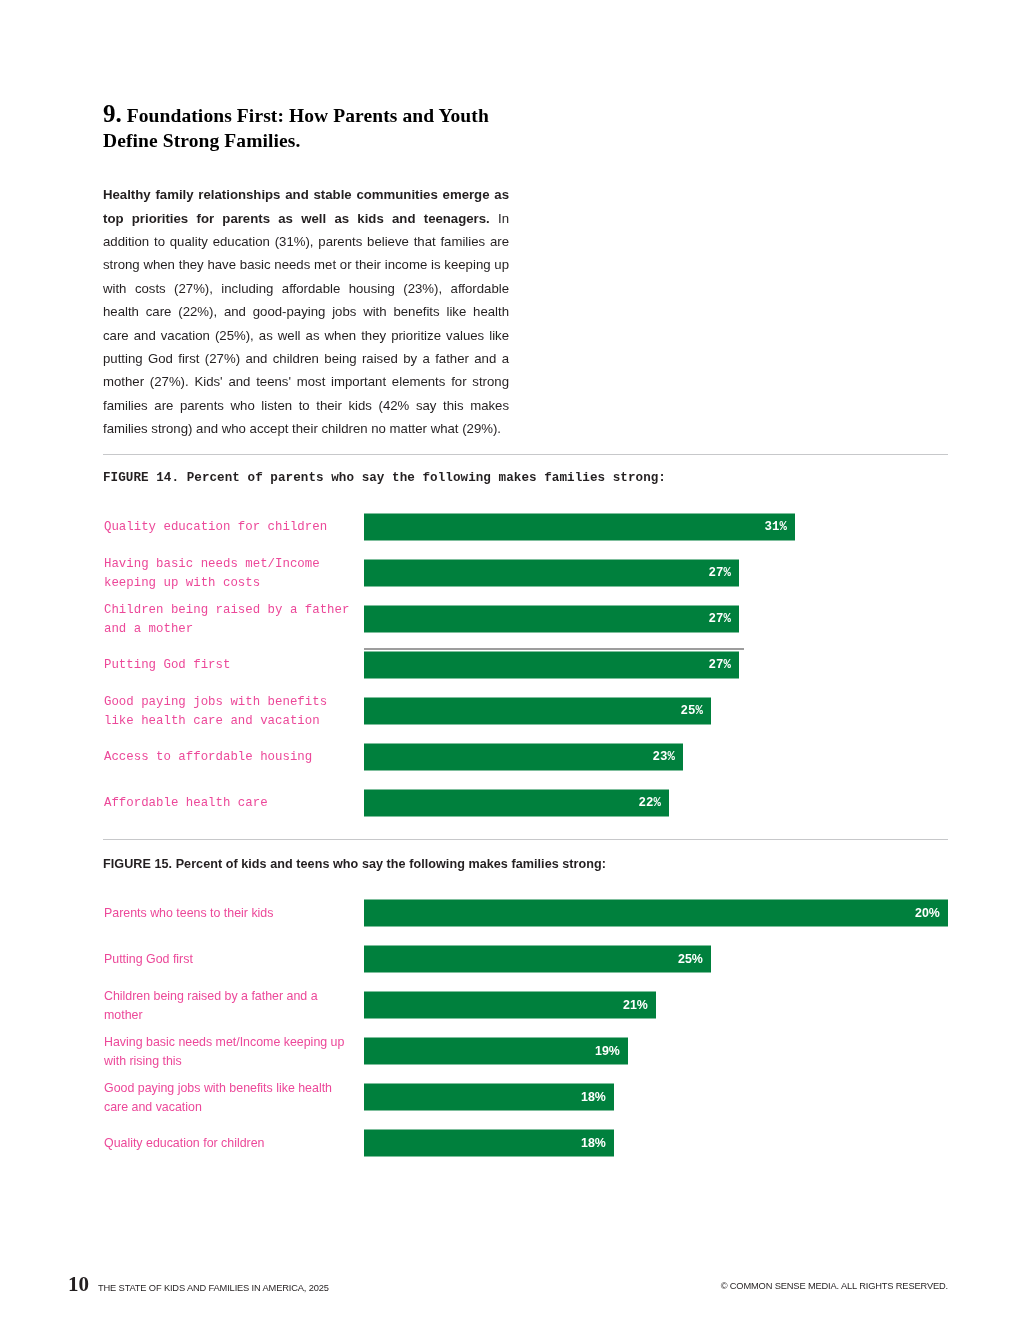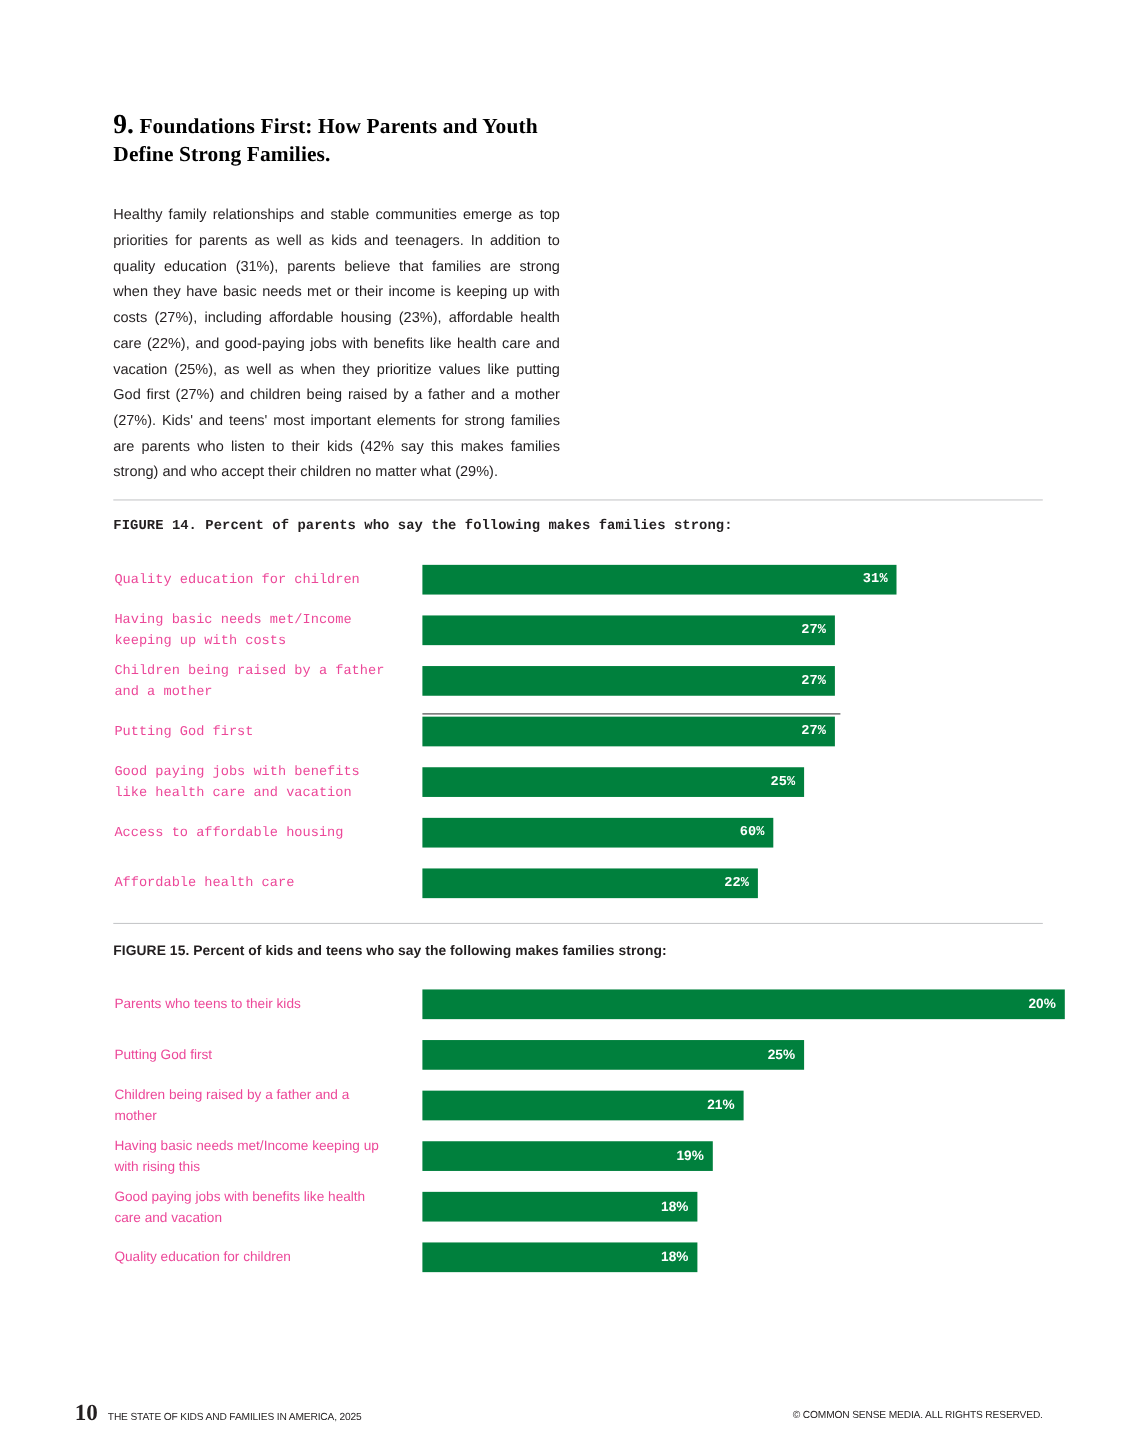--- a/index.html
+++ b/index.html
@@ -48,21 +48,21 @@
     position: absolute;
     left: 103px;
     top: 170px;
     width: 406px;
     font-size: 13.2px;
     line-height: 23.4px;
     text-align: justify;
     color: #231f20;
   }
   .intro .lead {
-    font-weight: 400;
+    font-weight: 700;
   }
 
   
   .rule {
     position: absolute;
     left: 103px;
     width: 845px;
     height: 1px;
     background: #c7c8ca;
   }
@@ -107,21 +107,20 @@
     color: #ec4899;
   }
 
   .bar-track {
     position: absolute;
     left: 261px;
     top: 50%;
     transform: translateY(-50%);
     width: 584px;
     height: 27px;
-    margin-left: 20px;
   }
 
   .bar {
     position: absolute;
     left: 0;
     top: 0;
     height: 27px;
     background: #00803d;
     display: flex;
     align-items: center;
@@ -253,21 +252,21 @@
           <div class="bar" style="width:347px">
             <span class="bar-value">25%</span>
           </div>
         </div>
       </div>
 
       <div class="row">
         <div class="row-label">Access to affordable housing</div>
         <div class="bar-track">
           <div class="bar" style="width:319px">
-            <span class="bar-value">60%</span>
+            <span class="bar-value">23%</span>
           </div>
         </div>
       </div>
 
       <div class="row">
         <div class="row-label">Affordable health care</div>
         <div class="bar-track">
           <div class="bar" style="width:305px">
             <span class="bar-value">22%</span>
           </div>

